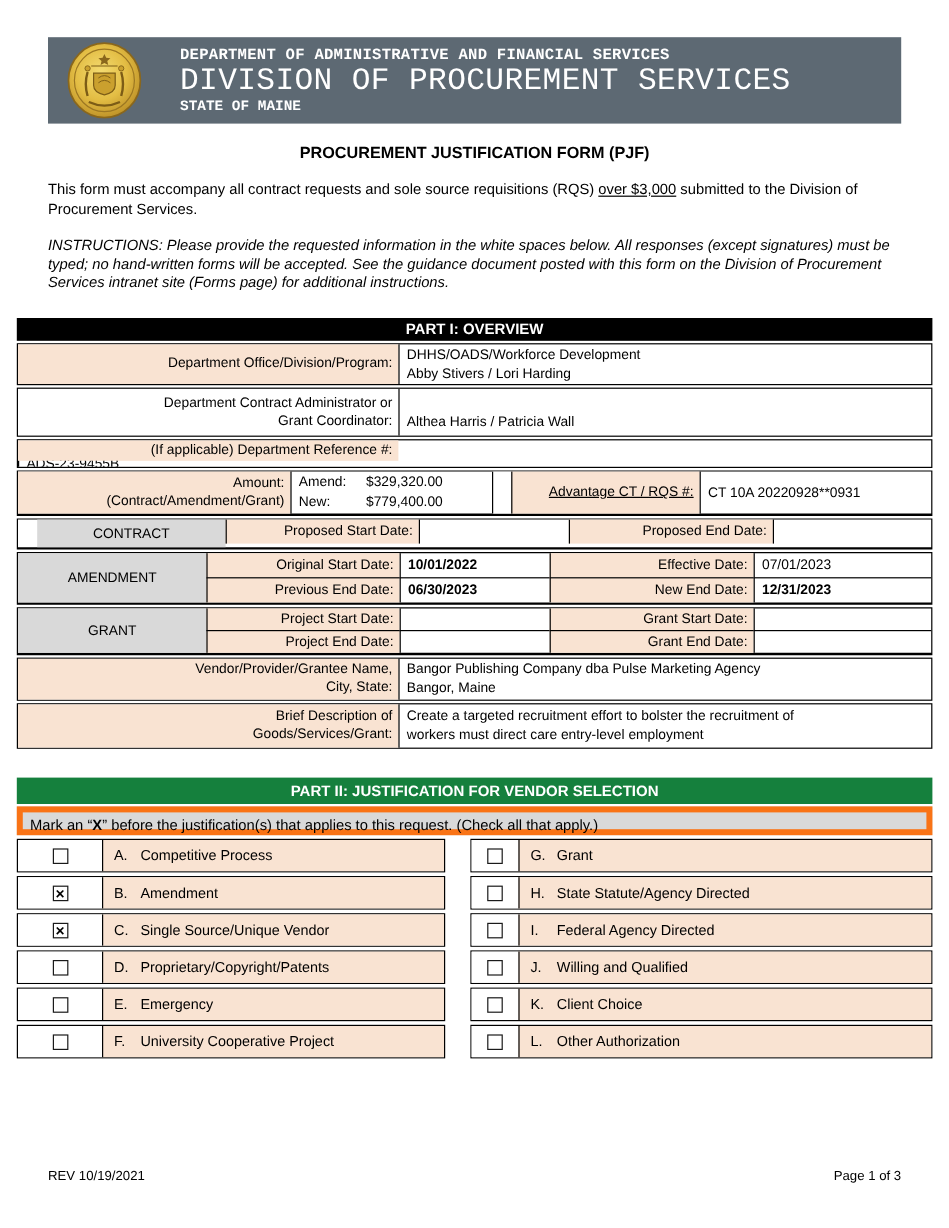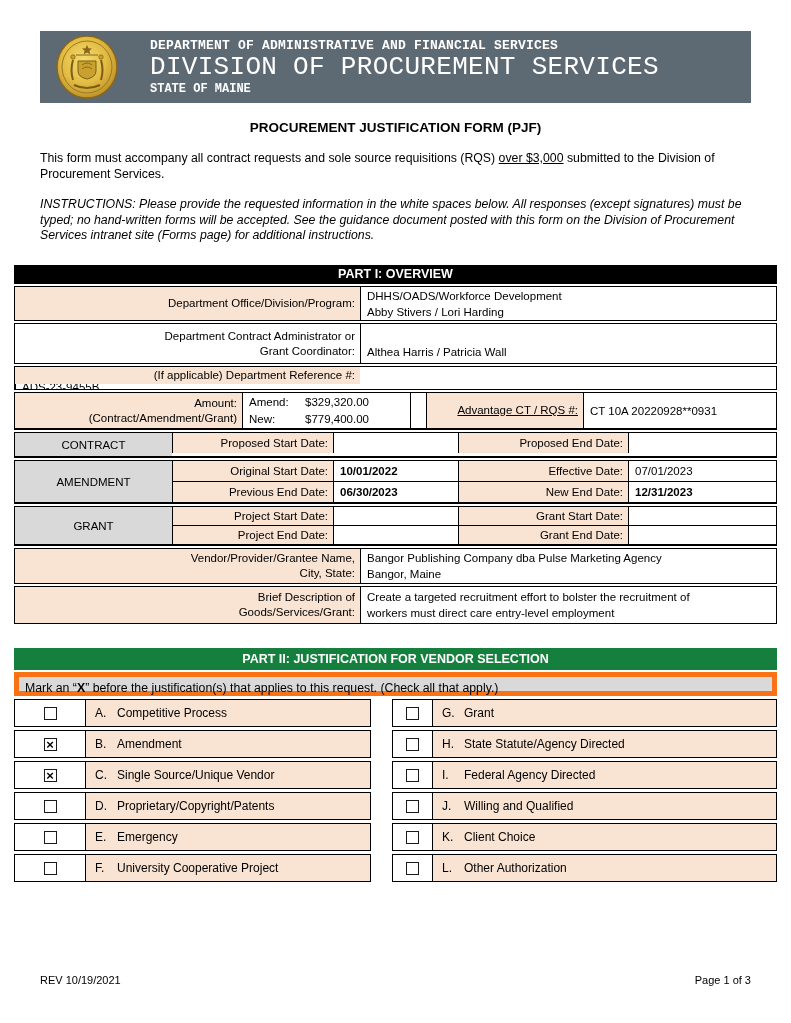--- a/index.html
+++ b/index.html
@@ -32,34 +32,34 @@
   .peach{background:#f9e3d2;}
   .grayc{background:#d9d9d9;}
   .lab{display:flex;flex-direction:column;justify-content:center;align-items:flex-end;
        text-align:right;padding:1px 5px 1px 2px;font-size:11.5px;line-height:15px;}
   .val{display:flex;flex-direction:column;justify-content:center;padding:1px 2px 1px 6px;
        font-size:11.5px;line-height:16px;}
   .sec{display:flex;align-items:center;justify-content:center;font-size:11.5px;}
   .bold{font-weight:bold;}
 
   
-  .w-lab3{width:345px;} .w-val3{flex:1;}
+  .w-lab3{width:317px;} .w-val3{flex:1;}
   .r-office{height:35px;} .r-admin{height:41px;} .r-ref{height:24px;flex-direction:column;}
   .r-amount{height:38px;}
   .amt-lab{width:227px;}
   .amt-val{width:168px;}
   .amt-gap{width:15px;border-left:1px solid #000;background:#fff;}
   .ct-lab{width:157px;} .ct-val{flex:1;}
   .amt-grid{display:grid;grid-template-columns:56px auto;align-content:center;
             font-size:11.5px;line-height:17px;padding-left:6px;}
   .grid5{display:grid;grid-template-columns:157px 161px 125px 170px 1fr;padding:0;}
   .grid5 .cell{border-left:1px solid #000;}
   .grid5 .gcell-r2{border-top:1px solid #000;}
   .grid5 .span2{grid-row:1/3;border-left:none;}
-  .r-contract{height:26px;}
+  .r-contract{height:26px;padding-left:16px;}
   .blk-amend{height:44px;} .blk-grant{height:40px;}
   .r-vendor{height:36px;} .r-desc{height:38px;}
 
   
   .bar2{height:22px;line-height:22px;background:#15803d;color:#fff;text-align:center;
         font-size:12.5px;font-weight:bold;margin-bottom:2px;}
   .grayrow{box-sizing:border-box;border:5px solid #f97316;background:#d9d9d9;height:24px;
            line-height:22px;font-size:12.3px;padding-left:6px;margin-bottom:3px;}
   .jrow{display:flex;margin-bottom:3px;height:28px;}
   .jgroup{box-sizing:border-box;border:1px solid #000;display:flex;height:28px;}

